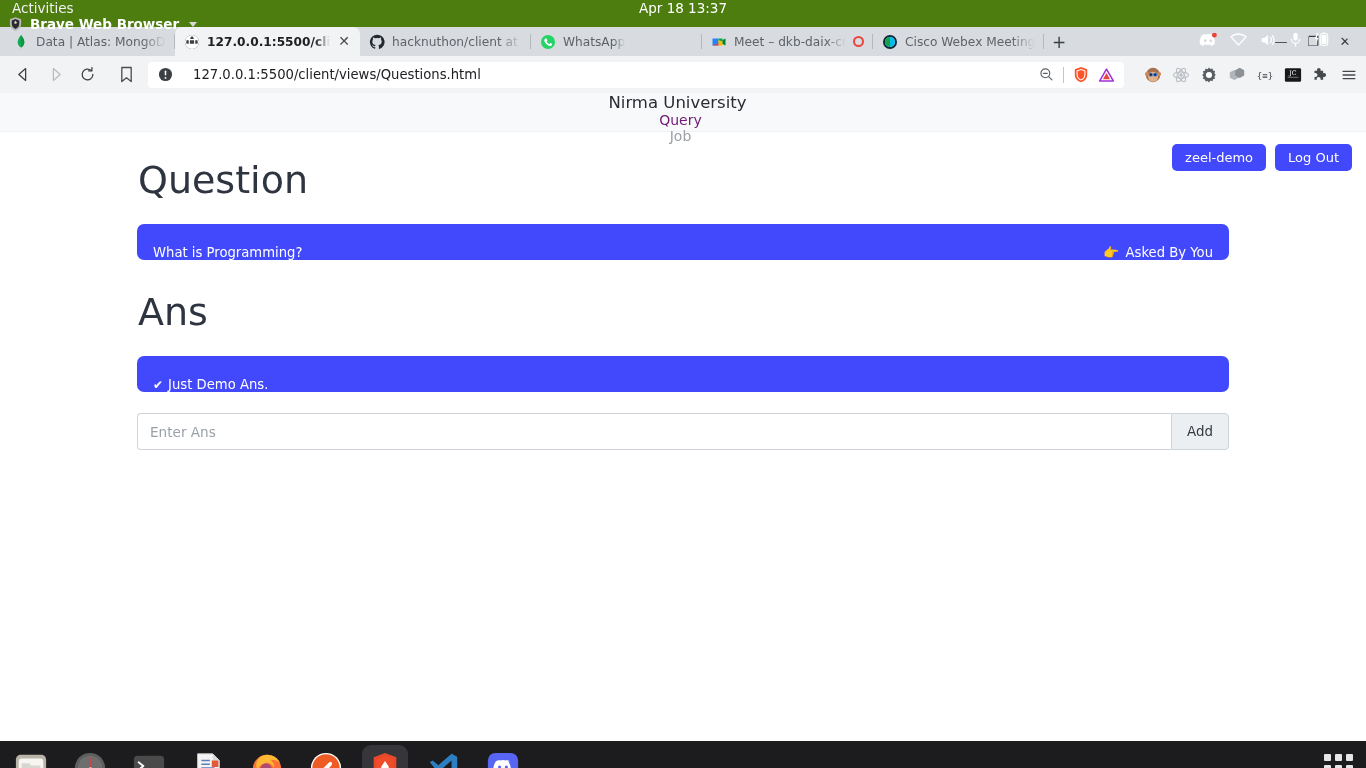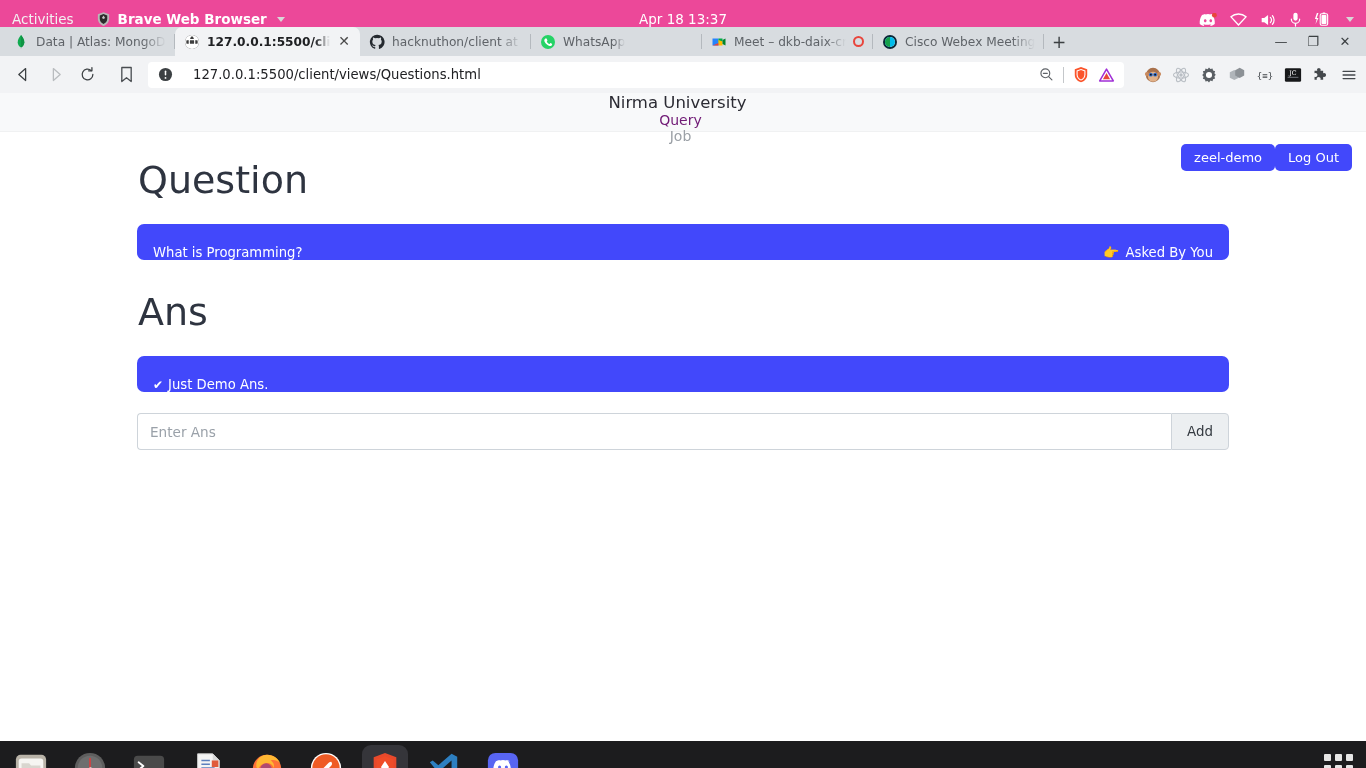--- a/index.html
+++ b/index.html
@@ -5,23 +5,23 @@
   * { box-sizing: border-box; margin: 0; padding: 0; }
   html, body {
     width: 1366px; height: 768px;
     font-family: "DejaVu Sans", "Liberation Sans", sans-serif;
     overflow: hidden; background: #ffffff;
   }
 
   
   .gnome-topbar {
     height: 27px; width: 100%;
-    background: #ec4899; color: #ffffff;
-    display: flex; align-items: flex-end;
-    font-size: 13px; position: relative;
+    background: #4d7c0f; color: #ffffff;
+    display: flex; align-items: flex-start;
+    font-size: 13px; position: relative; flex-direction: column;
   }
   .gnome-activities { padding: 0 14px 0 12px; color: #f2f2f2; font-size: 13.5px; }
   .gnome-appname {
     display: flex; align-items: center; gap: 7px;
     padding: 0 8px; font-weight: bold; font-size: 13.5px; color: #ffffff;
   }
   .brave-lion-small {
     width: 15px; height: 16px; display: block;
   }
   .caret-down {
@@ -120,21 +120,21 @@
   .sitenav {
     height: 39px; background: #f8f9fa;
     display: flex; align-items: center; padding: 0 14px 0 25px;
     border-bottom: 1px solid #f0f1f2;
     flex-direction: column;
   }
   .brand { font-size: 16.5px; color: #2b2b33; margin-right: 22px; }
   .navlink { font-size: 14px; margin-right: 16px; }
   .navlink.query { color: #701a75; }
   .navlink.job { color: #9ba0a6; }
-  .nav-right { margin-left: auto; display: flex; }
+  .nav-right { margin-left: auto; display: flex; gap: 9px; }
   .pillbtn {
     background: #4248fb; color: #ffffff; border: none;
     font-size: 13px; padding: 6px 13px; border-radius: 5px;
     font-family: inherit; cursor: pointer;
   }
 
   .container { width: 1092px; margin: 0 auto; padding-top: 26px; }
   h1.section {
     font-size: 38px; font-weight: normal; color: #2e3440;
     letter-spacing: 0px; margin: 0 0 22px 0; padding-left: 1px;

